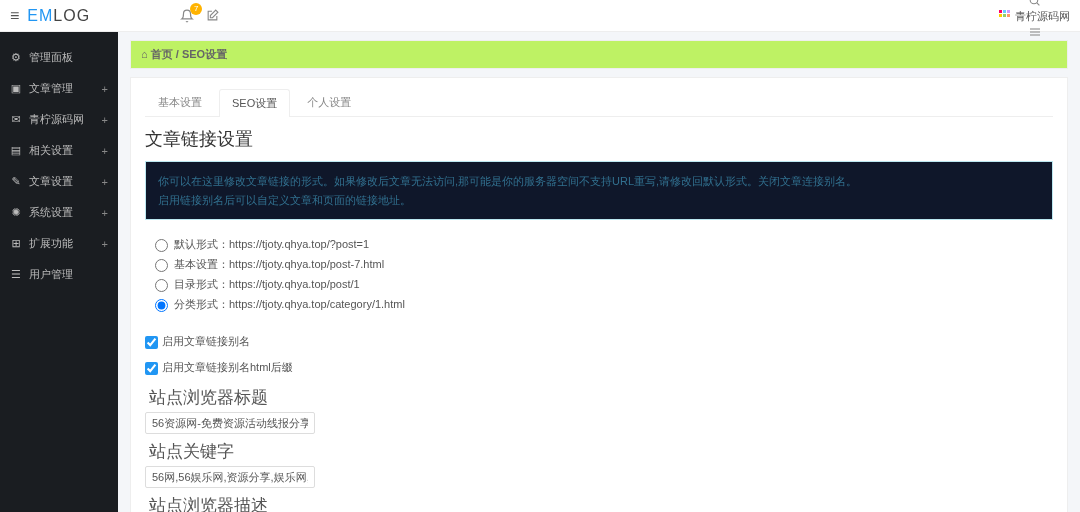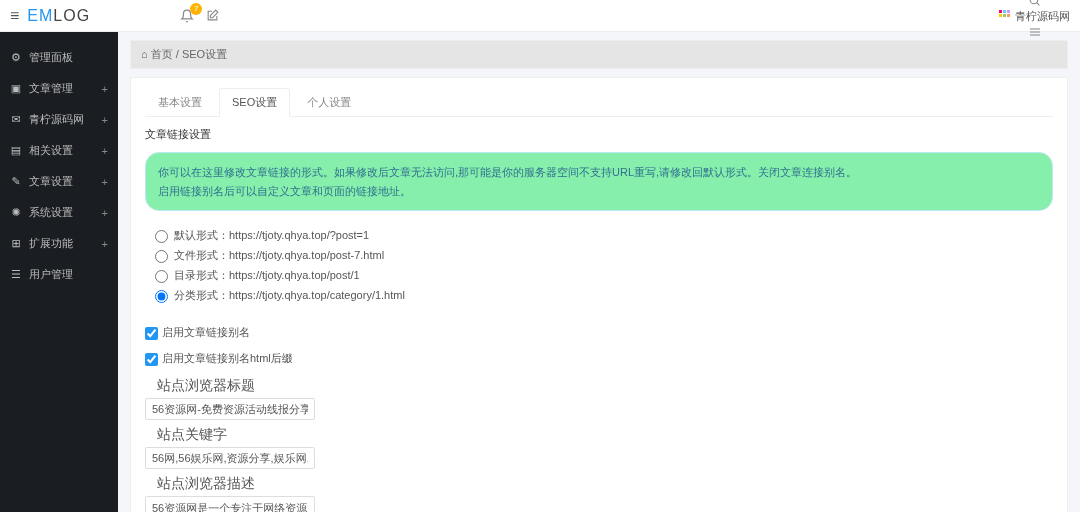--- a/index.html
+++ b/index.html
@@ -15,36 +15,36 @@
   .top-right { margin-left: auto; display: flex; align-items: center; gap: 2px; color: #888; flex-direction: column; }
   .search-icon { font-size: 13px; }
   .site-name { display: flex; align-items: center; gap: 4px; font-size: 11px; color: #555; }
   .layout { display: flex; height: calc(100vh - 32px); }
   .sidebar { width: 118px; background: #1a1d21; color: #bbb; padding-top: 10px; flex-shrink: 0; }
   .sb-item { display: flex; align-items: center; padding: 8px 10px; font-size: 11px; cursor: pointer; justify-content: space-between; }
   .sb-left { display: flex; align-items: center; gap: 7px; }
   .sb-icon { width: 12px; text-align: center; font-size: 11px; }
   .sb-plus { font-size: 11px; color: #888; }
   .main { flex: 1; padding: 8px 12px 12px 12px; overflow: auto; }
-  .bread { background: #e5e5e5; border: 1px solid #eee; padding: 6px 10px; font-size: 11px; color: #666; margin-bottom: 8px; }
+  .bread { background: #bef264; border: 1px solid #eee; padding: 6px 10px; font-size: 11px; color: #666; margin-bottom: 8px; font-weight: bold; }
   .bread a { color: #666; text-decoration: none; }
   .panel { background: #fff; border: 1px solid #eee; padding: 10px 14px 16px; }
-  .tabs { border-bottom: 1px solid #eee; display: flex; gap: 4px; margin-bottom: 10px; }
+  .tabs { border-bottom: 1px solid #eee; display: flex; gap: 4px; margin-bottom: 10px; align-items: flex-end; }
   .tab { padding: 6px 12px; font-size: 11px; color: #888; cursor: pointer; border: 1px solid transparent; border-bottom: none; }
   .tab.active { color: #555; border-color: #eee; border-radius: 3px 3px 0 0; background: #fff; margin-bottom: -1px; }
-  .section-title { font-size: 11px; color: #333; margin: 4px 0 10px; }
-  .alert { background: #86efac; border: 1px solid #bce8f1; color: #31708f; font-size: 11px; padding: 10px 12px; border-radius: 14px; margin-bottom: 10px; line-height: 1.7; }
+  .section-title { font-size: 18px; color: #333; margin: 4px 0 10px; }
+  .alert { background: #0f172a; border: 1px solid #bce8f1; color: #31708f; font-size: 11px; padding: 10px 12px; border-radius: 0; margin-bottom: 10px; line-height: 1.7; }
   .radios { padding: 2px 0 6px 10px; }
   .radios label { display: block; font-size: 11px; color: #555; margin: 5px 0; }
   .radios input[type=radio] { margin-right: 6px; vertical-align: middle; }
   .url-part { color: #555; }
   .checks { margin: 4px 0 6px; }
   .checks label { display: block; font-size: 11px; color: #555; margin: 11px 0; }
   .checks input { margin-right: 4px; vertical-align: middle; accent-color: #2196f3; }
-  .field-label { font-size: 14px; color: #555; margin: 6px 12px 3px; display: block; font-family: Liberation Serif, serif; }
+  .field-label { font-size: 17px; color: #555; margin: 6px 4px 3px; display: block; font-family: Liberation Serif, serif; }
   .text-input, .textarea, .select { border: 1px solid #ddd; border-radius: 2px; padding: 4px 6px; font-size: 11px; color: #555; width: 170px; font-family: inherit; }
   .textarea { height: 66px; resize: both; }
   svg { display: block; }
 </style>
 </head>
 <body>
 
 <div class="topbar">
   <span class="hamburger">≡</span>
   <span>
@@ -168,21 +168,21 @@
 
       <div class="section-title">文章链接设置</div>
 
       <div class="alert">
         <div>你可以在这里修改文章链接的形式。如果修改后文章无法访问,那可能是你的服务器空间不支持URL重写,请修改回默认形式。关闭文章连接别名。</div>
         <div>启用链接别名后可以自定义文章和页面的链接地址。</div>
       </div>
 
       <div class="radios" id="radios">
           <label><input type="radio" name="urlf" style=""><span>默认形式：</span><span class="url-part">https://tjoty.qhya.top/?post=1</span></label>
-          <label><input type="radio" name="urlf" style=""><span>文件形式：</span><span class="url-part">https://tjoty.qhya.top/post-7.html</span></label>
+          <label><input type="radio" name="urlf" style=""><span>基本设置：</span><span class="url-part">https://tjoty.qhya.top/post-7.html</span></label>
           <label><input type="radio" name="urlf" style=""><span>目录形式：</span><span class="url-part">https://tjoty.qhya.top/post/1</span></label>
           <label><input type="radio" name="urlf" checked="" style=""><span>分类形式：</span><span class="url-part">https://tjoty.qhya.top/category/1.html</span></label>
         </div>
 
       <div class="checks" id="checks">
           <label><input type="checkbox" checked="" style=""><span>启用文章链接别名</span></label>
           <label><input type="checkbox" checked="" style=""><span>启用文章链接别名html后缀</span></label>
         </div>
 
 

